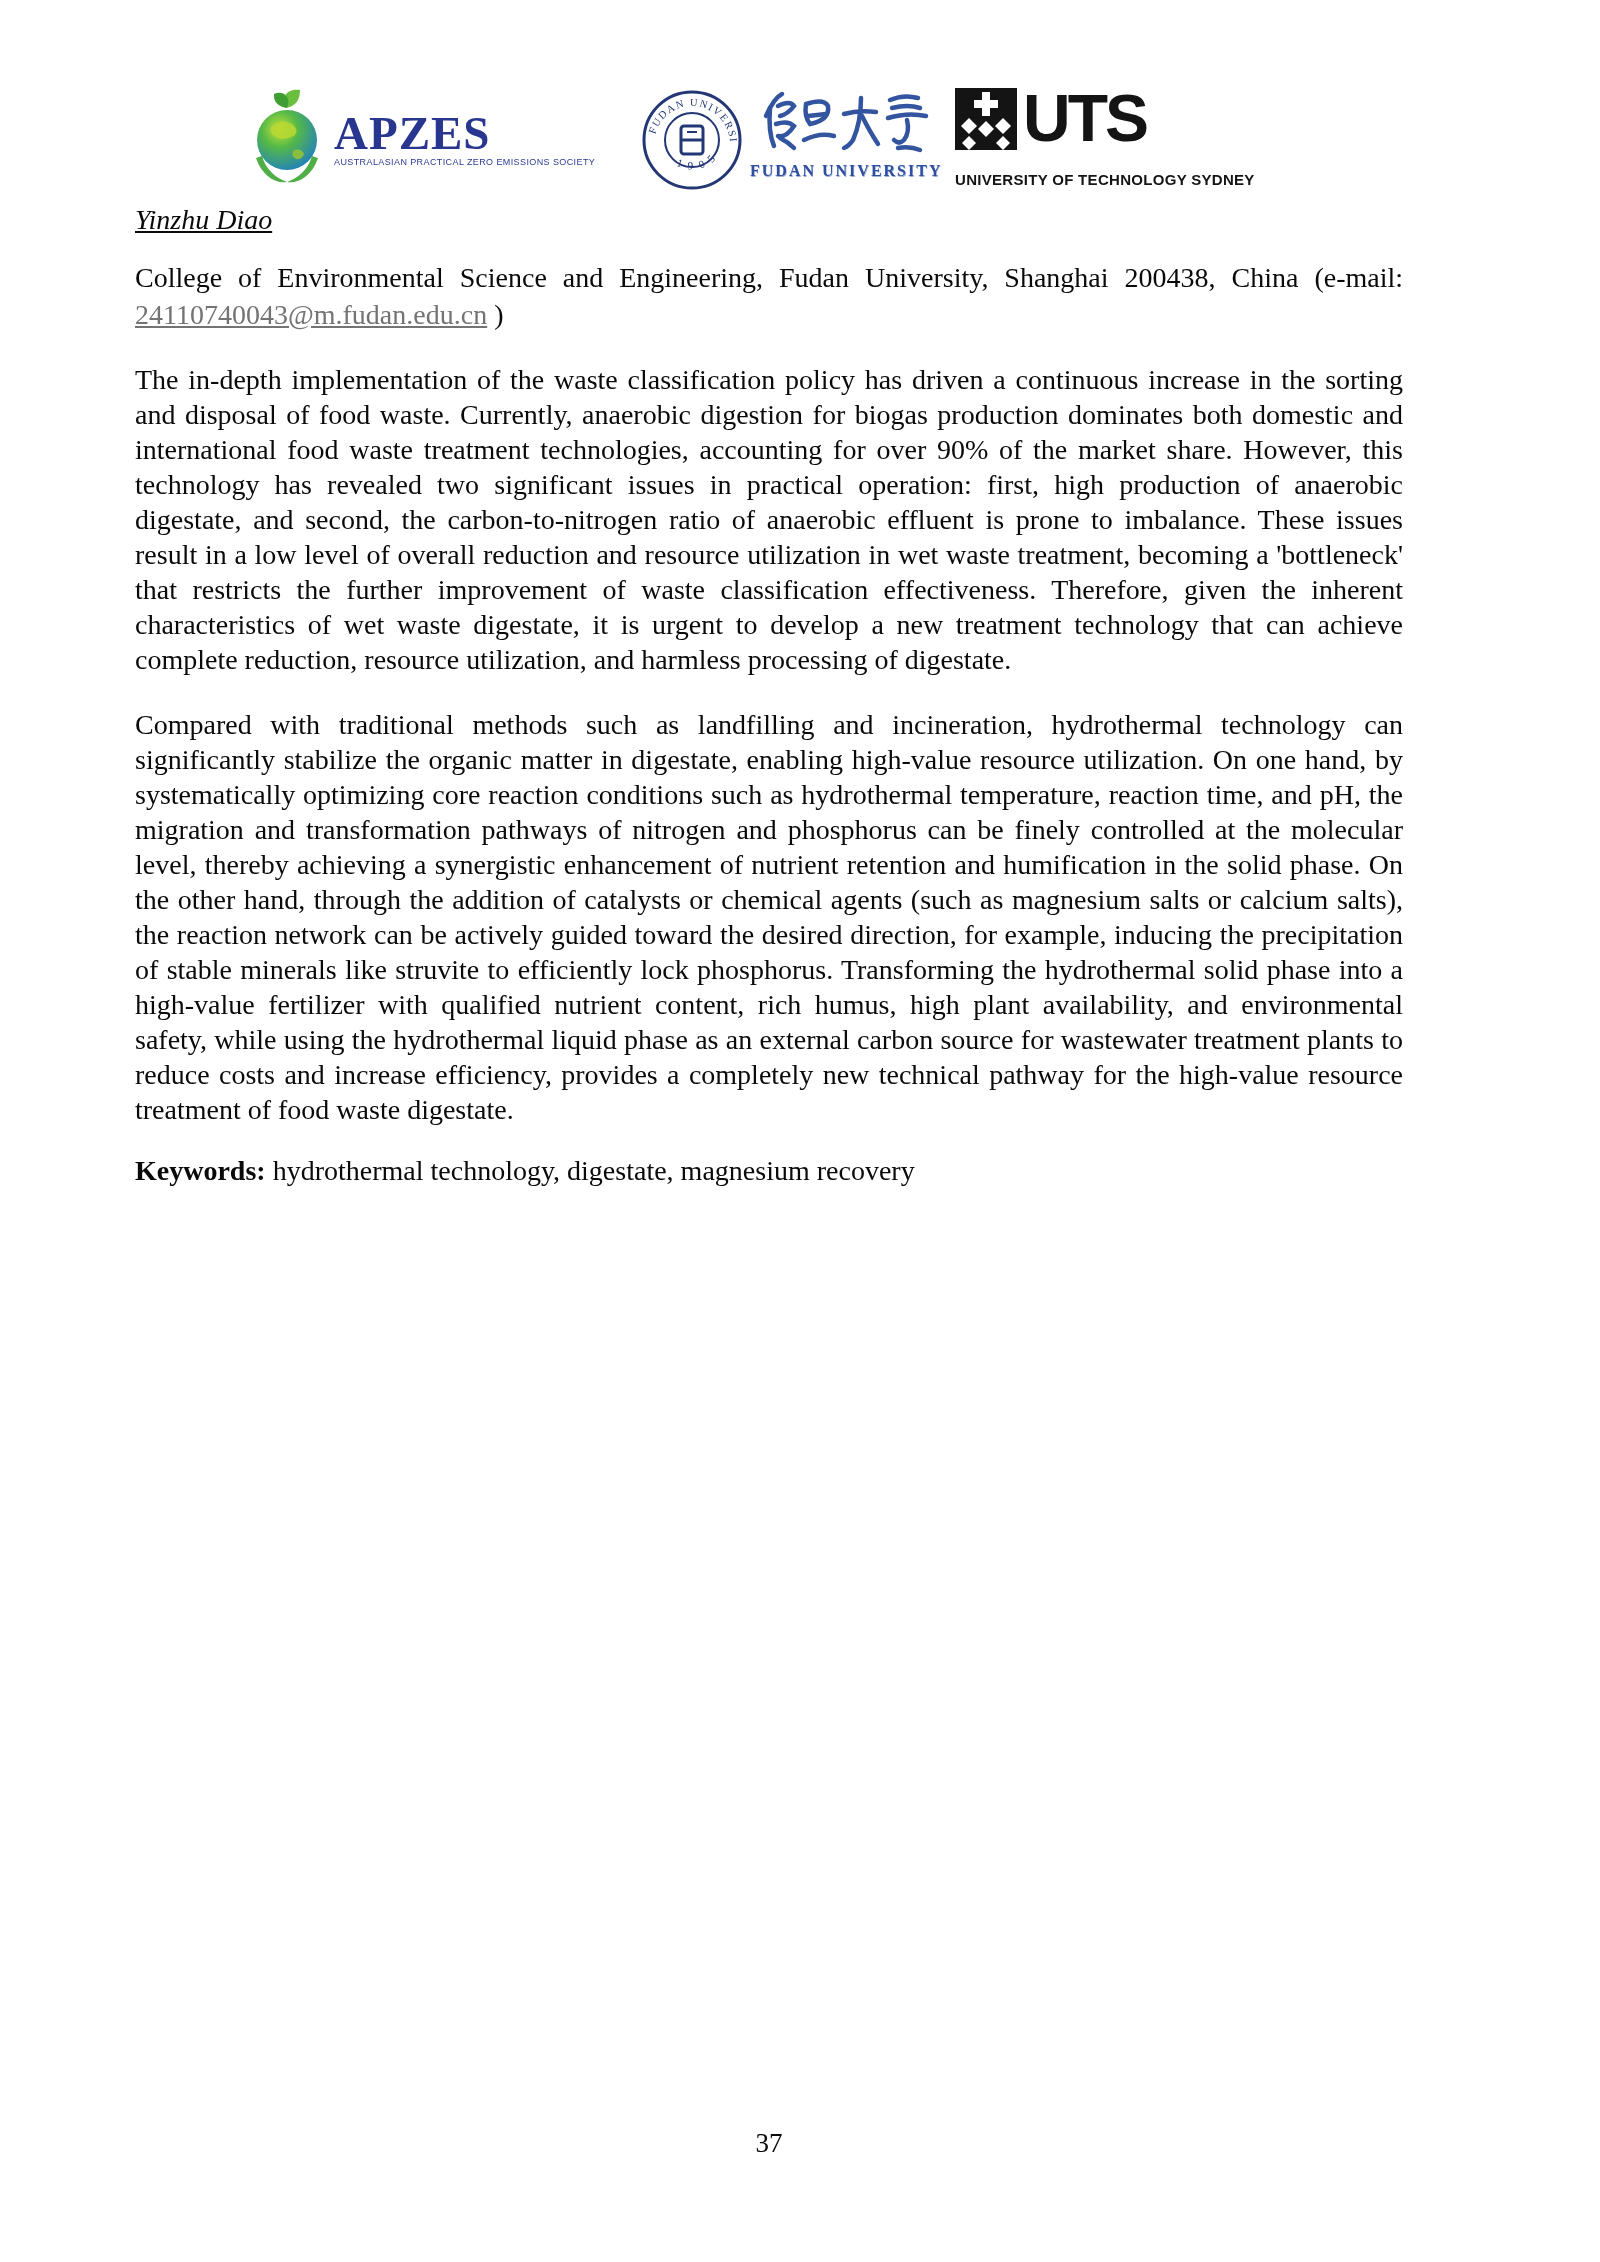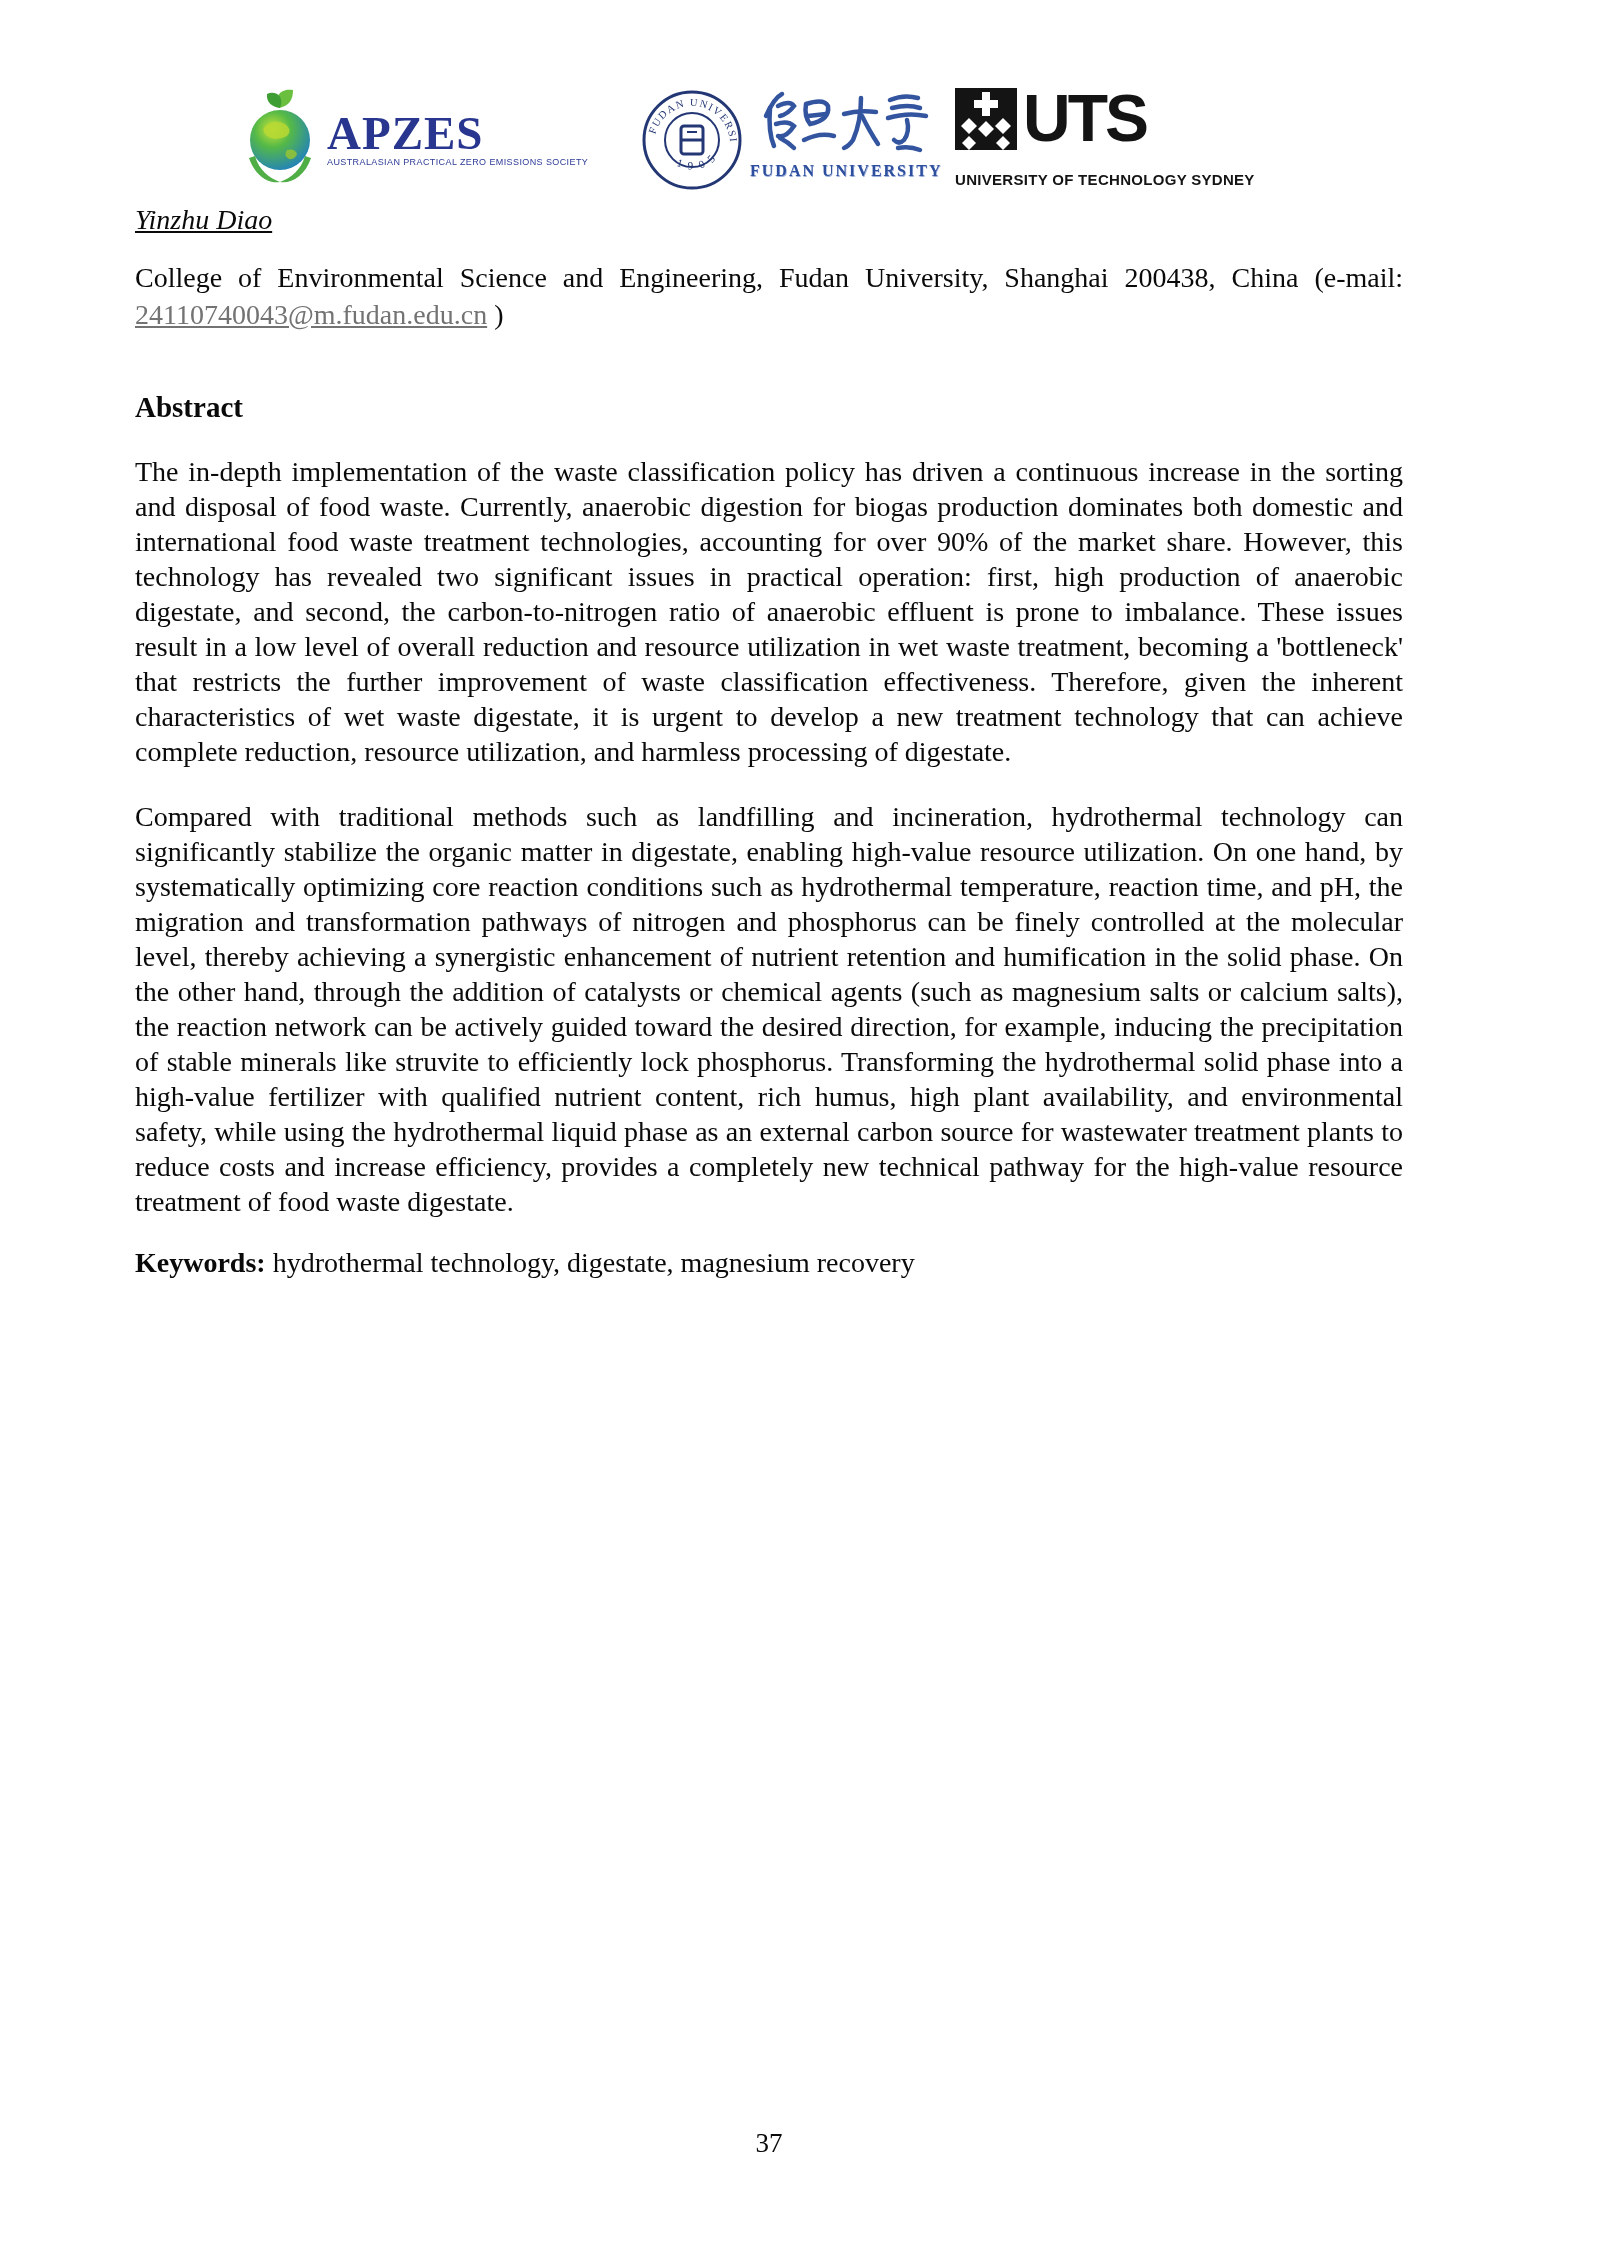--- a/index.html
+++ b/index.html
@@ -19,21 +19,21 @@
     width: 1268px;
   }
 
   
   .logos-row {
     position: relative;
     margin-top: 88px;
     height: 100px;
   }
   .logo-block { position: absolute; top: 0; }
-  .logo-apzes { left: 104px; }
+  .logo-apzes { left: 111px; }
   .logo-fudan { left: 505px; }
   .logo-uts   { left: 820px; }
 
   .apzes-wrap { display: flex; align-items: center; }
   .apzes-text-col { margin-left: 6px; }
   .apzes-word {
     font-family: "Liberation Serif", serif;
     font-weight: bold;
     font-size: 47px;
     line-height: 47px;
@@ -236,21 +236,20 @@
 
     <div class="author-line">
       <span class="author-name">Yinzhu Diao</span>
     </div>
 
     <div class="affiliation">
       <span>College of Environmental Science and Engineering, Fudan University, Shanghai 200438, China (e-mail:</span>
       <span class="email-link">24110740043@m.fudan.edu.cn</span><span> )</span>
     </div>
 
-    <div class="abstract-heading">Abstract</div>
 
     <p class="abstract-par">The in-depth implementation of the waste classification policy has driven a continuous increase in the sorting and disposal of food waste. Currently, anaerobic digestion for biogas production dominates both domestic and international food waste treatment technologies, accounting for over 90% of the market share. However, this technology has revealed two significant issues in practical operation: first, high production of anaerobic digestate, and second, the carbon-to-nitrogen ratio of anaerobic effluent is prone to imbalance. These issues result in a low level of overall reduction and resource utilization in wet waste treatment, becoming a 'bottleneck' that restricts the further improvement of waste classification effectiveness. Therefore, given the inherent characteristics of wet waste digestate, it is urgent to develop a new treatment technology that can achieve complete reduction, resource utilization, and harmless processing of digestate.</p>
 
     <p class="abstract-par second">Compared with traditional methods such as landfilling and incineration, hydrothermal technology can significantly stabilize the organic matter in digestate, enabling high-value resource utilization. On one hand, by systematically optimizing core reaction conditions such as hydrothermal temperature, reaction time, and pH, the migration and transformation pathways of nitrogen and phosphorus can be finely controlled at the molecular level, thereby achieving a synergistic enhancement of nutrient retention and humification in the solid phase. On the other hand, through the addition of catalysts or chemical agents (such as magnesium salts or calcium salts), the reaction network can be actively guided toward the desired direction, for example, inducing the precipitation of stable minerals like struvite to efficiently lock phosphorus. Transforming the hydrothermal solid phase into a high-value fertilizer with qualified nutrient content, rich humus, high plant availability, and environmental safety, while using the hydrothermal liquid phase as an external carbon source for wastewater treatment plants to reduce costs and increase efficiency, provides a completely new technical pathway for the high-value resource treatment of food waste digestate.</p>
 
     <div class="keywords-line">
       <span class="keywords-label">Keywords:</span><span> hydrothermal technology, digestate, magnesium recovery</span>
     </div>
 
   </div>

